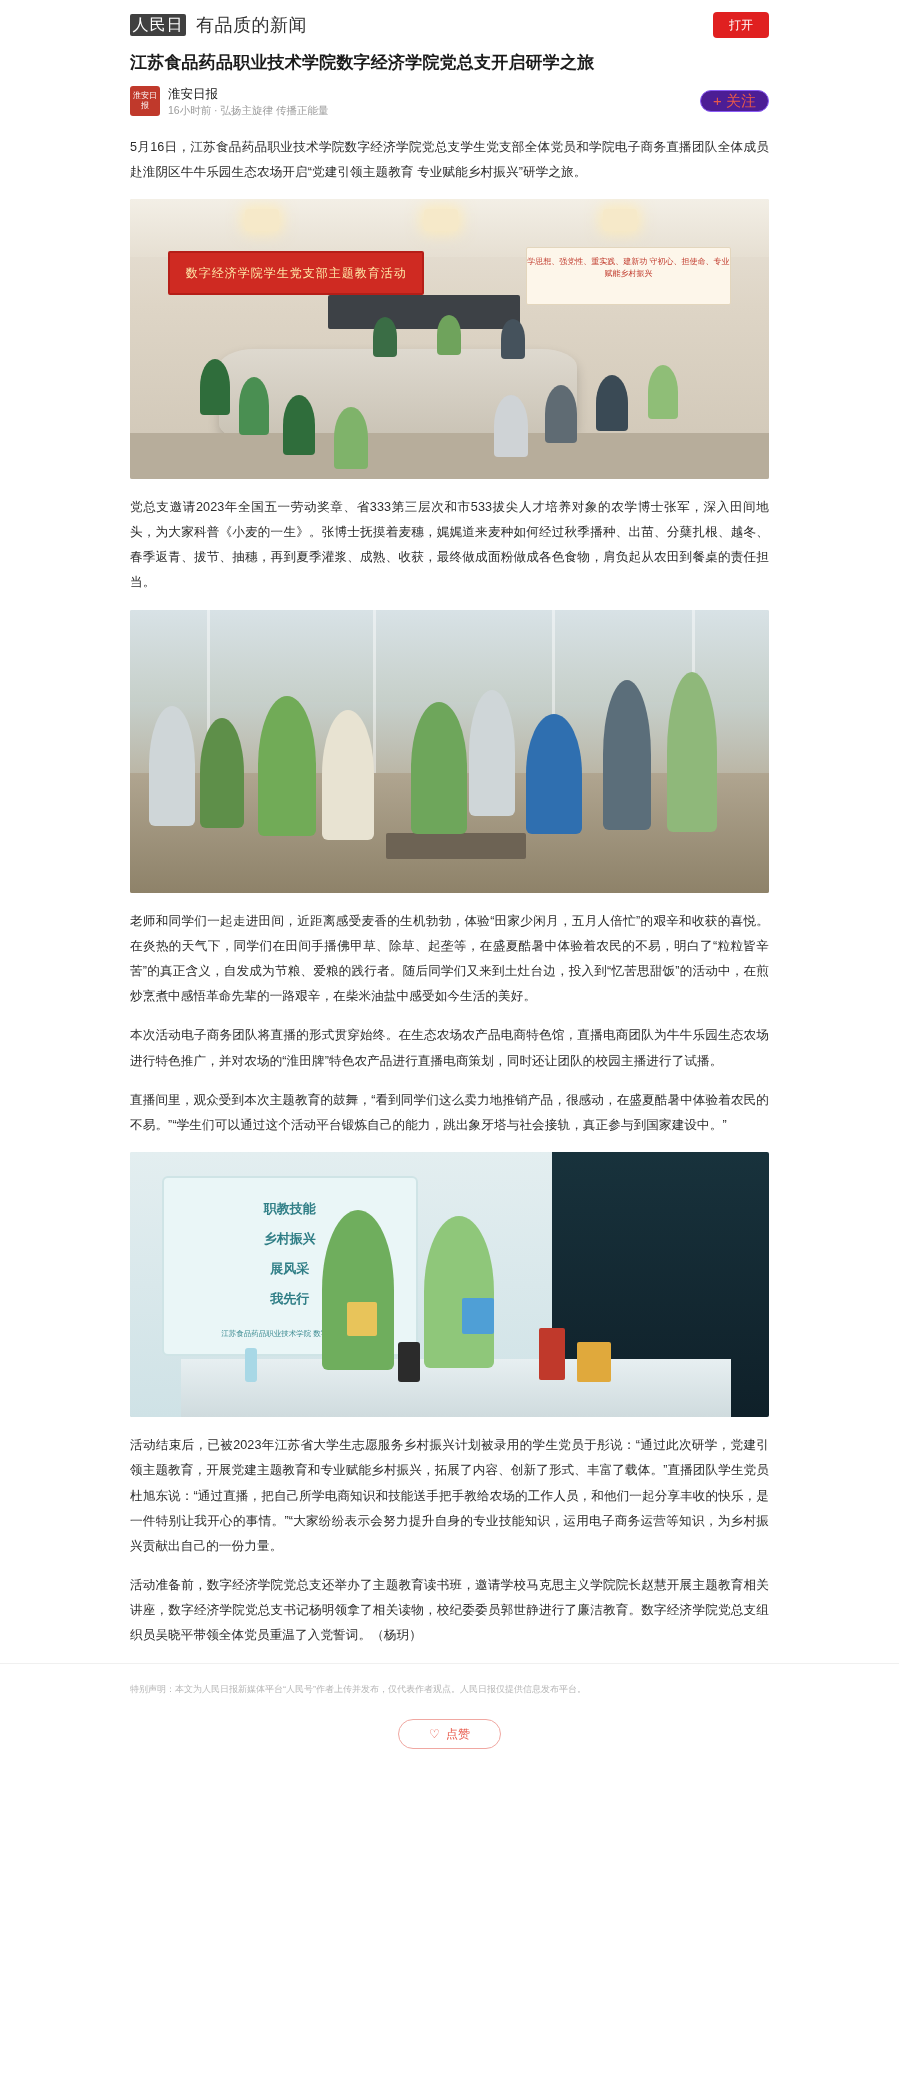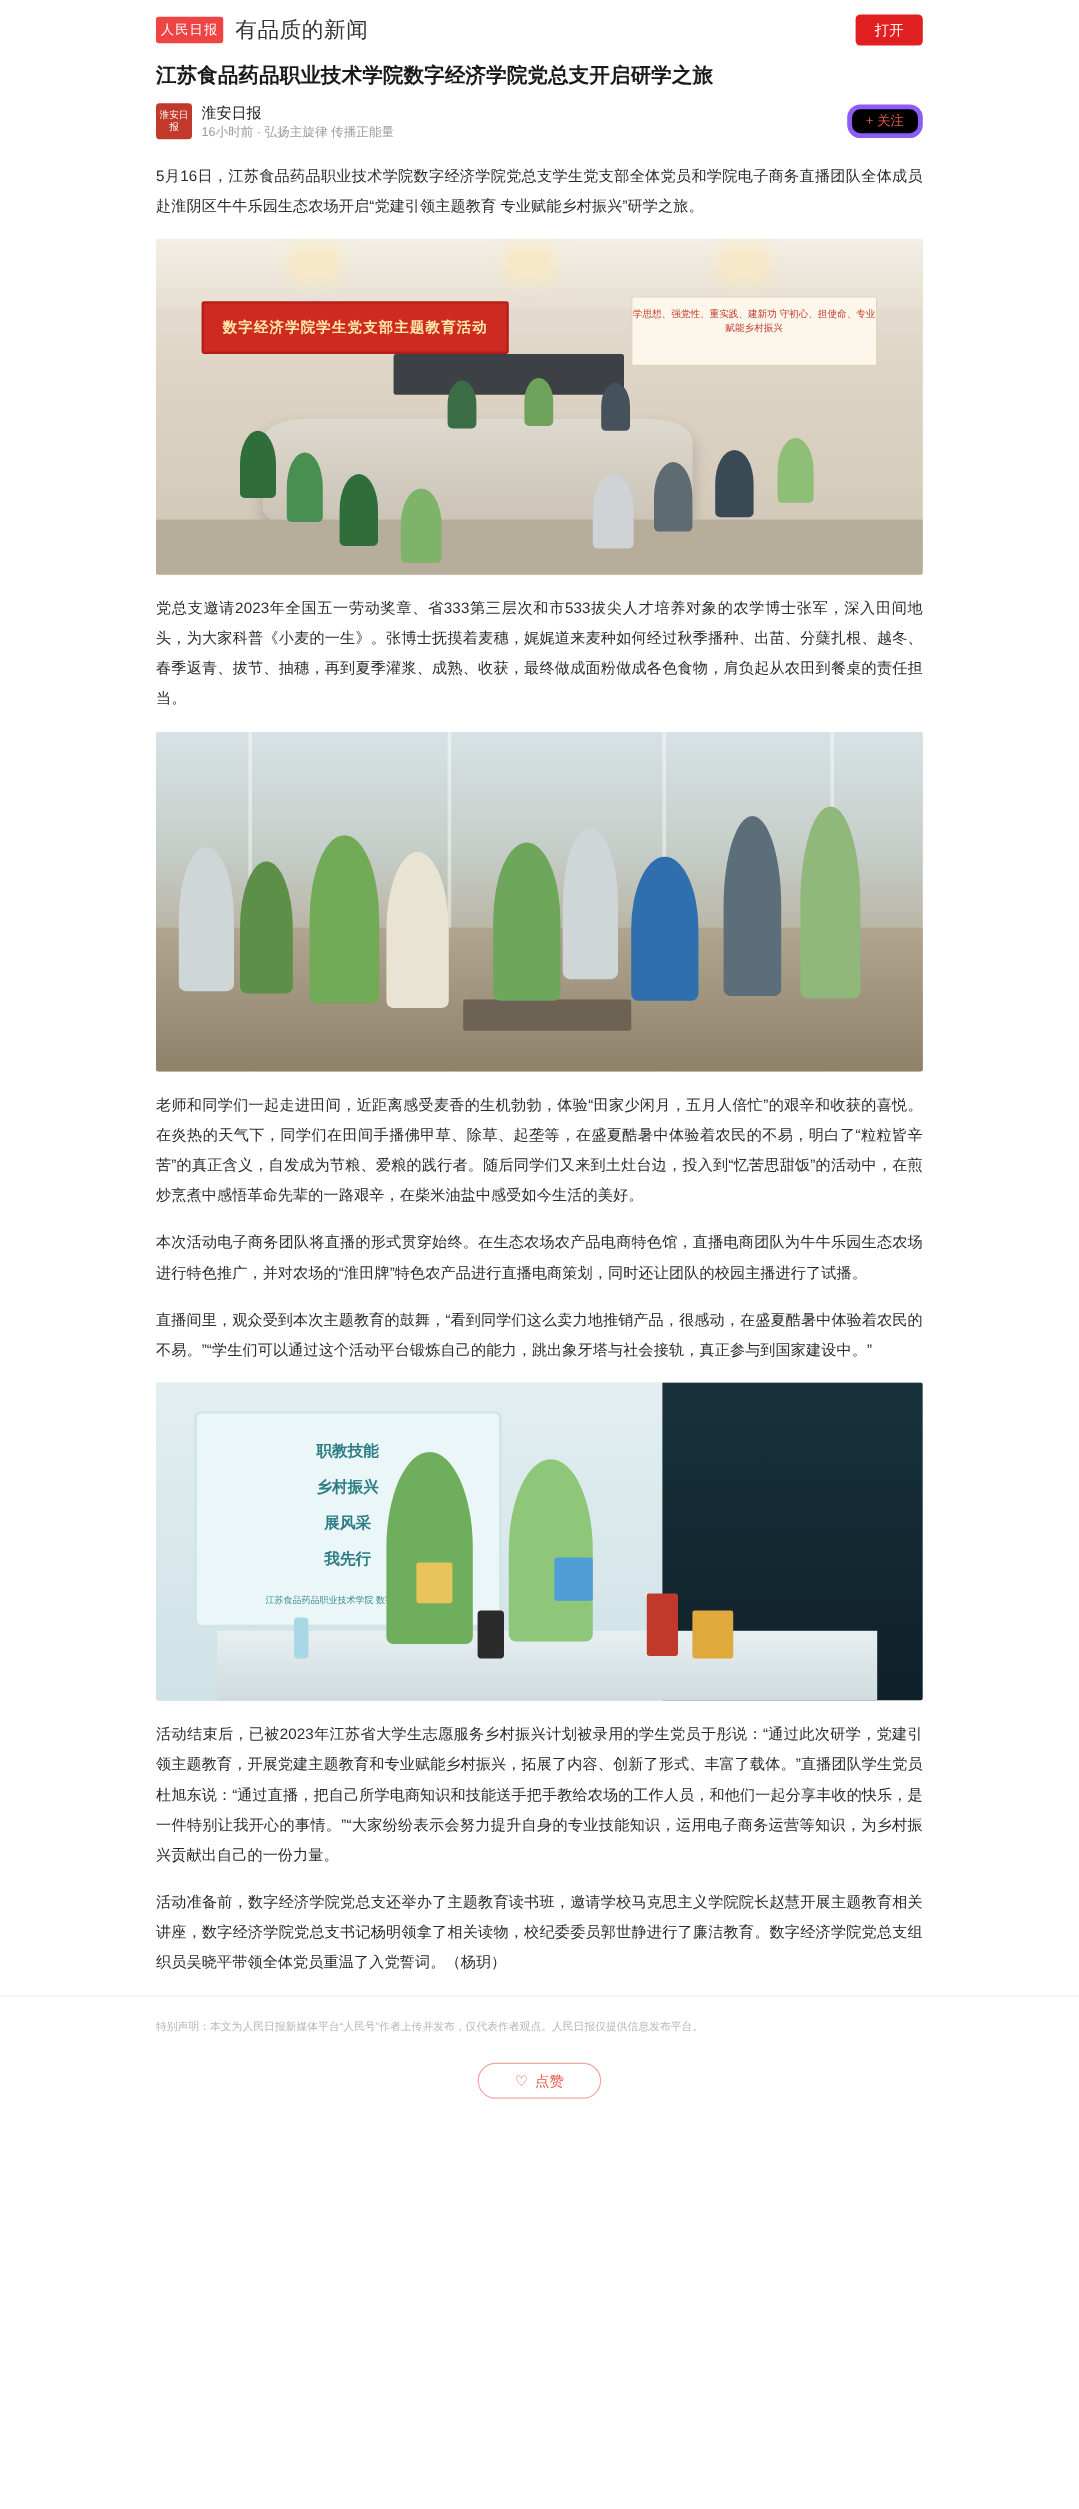--- a/index.html
+++ b/index.html
@@ -23,23 +23,23 @@
     height: 46px;
   }
   .logo-wrap {
     display: flex;
     align-items: center;
     gap: 10px;
     flex: 0 0 auto;
   }
   .logo {
     width: 56px; height: 22px;
-    background: #ef4444;
+    background: #404040;
     color: #fff;
-    font-size: 11px;
+    font-size: 16px;
     line-height: 22px;
     text-align: center;
     letter-spacing: 1px;
     border-radius: 2px;
     font-family: Liberation Sans, sans-serif;
   }
   .logo-slogan {
     font-size: 18px;
     color: #333;
     letter-spacing: 0.5px;
@@ -93,24 +93,24 @@
     color: #222;
     line-height: 16px;
   }
   .byline-meta {
     font-size: 10.5px;
     color: #9b9b9b;
     line-height: 14px;
     margin-top: 1px;
   }
   .follow-btn {
-    border: 4px solid #8b5cf6;
+    border: 1px solid #8b5cf6;
     color: #e8594a;
-    background: #000000;
-    font-size: 11px;
+    background: #4c1d95;
+    font-size: 15px;
     border-radius: 11px;
     padding: 3px 12px;
     cursor: pointer;
     line-height: 14px;
     white-space: nowrap;
   }
   p.para {
     font-size: 12.6px;
     line-height: 2.0;
     color: #2b2b2b;
@@ -125,21 +125,21 @@
     overflow: hidden;
     position: relative;
   }
   
   .photo1 { height: 280px; background: linear-gradient(#e9e3d8 0%, #ded5c6 38%, #cfc6b6 100%); }
   .p1-ceiling { position:absolute; top:0; left:0; right:0; height:58px; background:linear-gradient(#f3efe6,#e6dfd2); }
   .p1-lamp { position:absolute; top:10px; width:34px; height:22px; background:#f6e9c9; border-radius:4px; box-shadow:0 0 14px 4px rgba(255,235,180,.7); }
   .p1-banner {
     position:absolute; left:6%; top:52px; width:40%; height:44px;
     background:#cf2a22; border:2px solid #b51e18; border-radius:2px;
-    color:#ffe9a8; font-size:12px; font-weight:bold; text-align:center;
+    color:#ffe9a8; font-size:12px; font-weight:normal; text-align:center;
     line-height:40px; letter-spacing:1px; overflow:hidden;
   }
   .p1-poster {
     position:absolute; right:6%; top:48px; width:32%; height:58px;
     background:#fdf6ea; border:1px solid #e3d6bd; border-radius:2px;
     color:#c0392b; font-size:8px; text-align:center; padding-top:8px; line-height:12px;
   }
   .p1-screen { position:absolute; left:31%; top:96px; width:30%; height:34px; background:#3d4146; border-radius:2px; }
   .p1-table {
     position:absolute; left:14%; top:150px; width:56%; height:92px;

